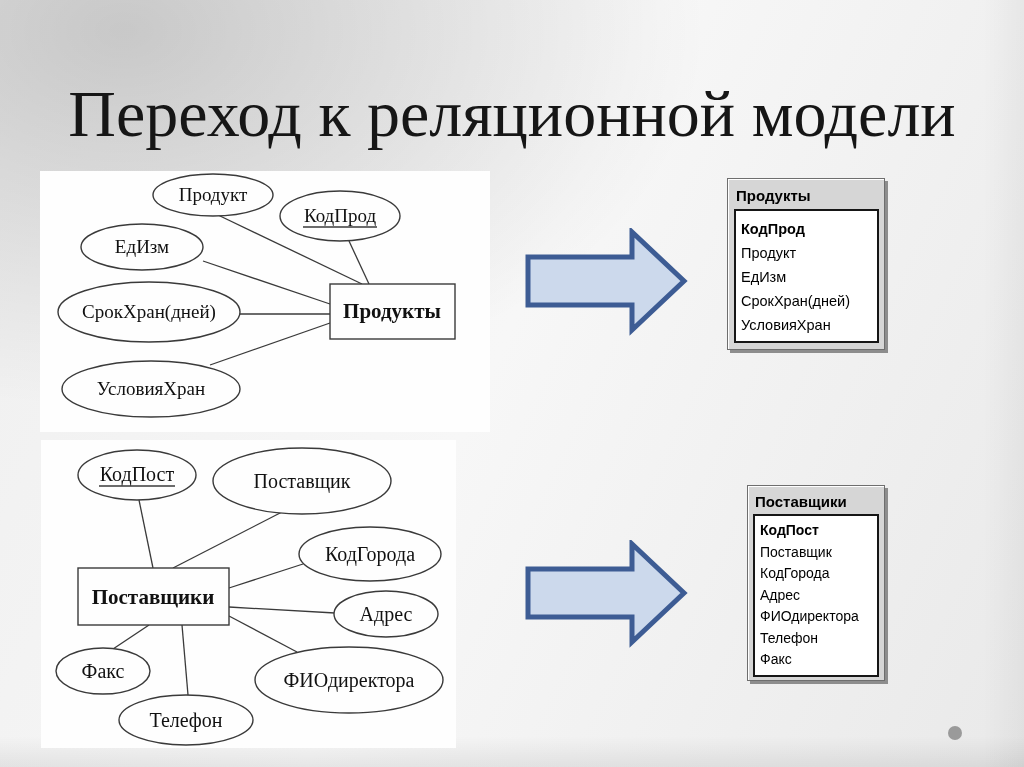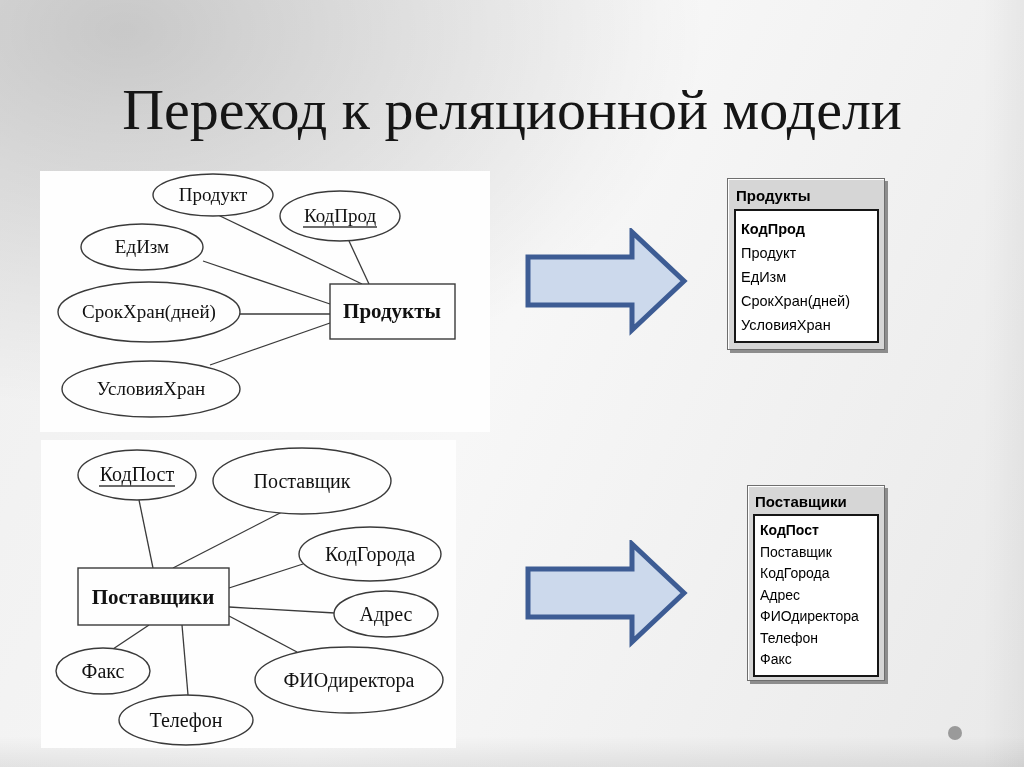--- a/index.html
+++ b/index.html
@@ -9,21 +9,21 @@
     background-color:#f1f1f1;
     background-image:
       linear-gradient(to bottom, rgba(0,0,0,0) 96%, rgba(0,0,0,0.07) 100%),
       linear-gradient(to right, rgba(0,0,0,0) 96%, rgba(0,0,0,0.04) 100%),
       radial-gradient(150% 130% at 12% 4%, rgba(0,0,0,0.17) 0%, rgba(0,0,0,0.0) 38%),
       linear-gradient(115deg,#efefef 0%,#f7f7f7 48%,#e9e9e9 100%);
   }
   .title{
     position:absolute;left:0;right:0;top:76px;margin:0;
     font-family:"Liberation Serif",serif;font-weight:normal;
-    font-size:58px;color:#161616;text-align:center;letter-spacing:0px;
+    font-size:66px;color:#161616;text-align:center;letter-spacing:0px;
   }
   .panel{position:absolute;background:#fefefe;}
   .panel-d1{left:40px;top:171px;width:450px;height:261px;}
   .panel-d2{left:41px;top:440px;width:415px;height:308px;}
   .panel svg{position:absolute;left:0;top:0;}
   .er-shape{fill:none;stroke:#3a3a3a;stroke-width:1.4;}
   .er-line{stroke:#3a3a3a;stroke-width:1.3;}
   .er-label{font-family:"Liberation Serif",serif;fill:#111;text-anchor:middle;}
   .er-label.d1{font-size:19px;}
   .er-label.d2{font-size:20px;}

